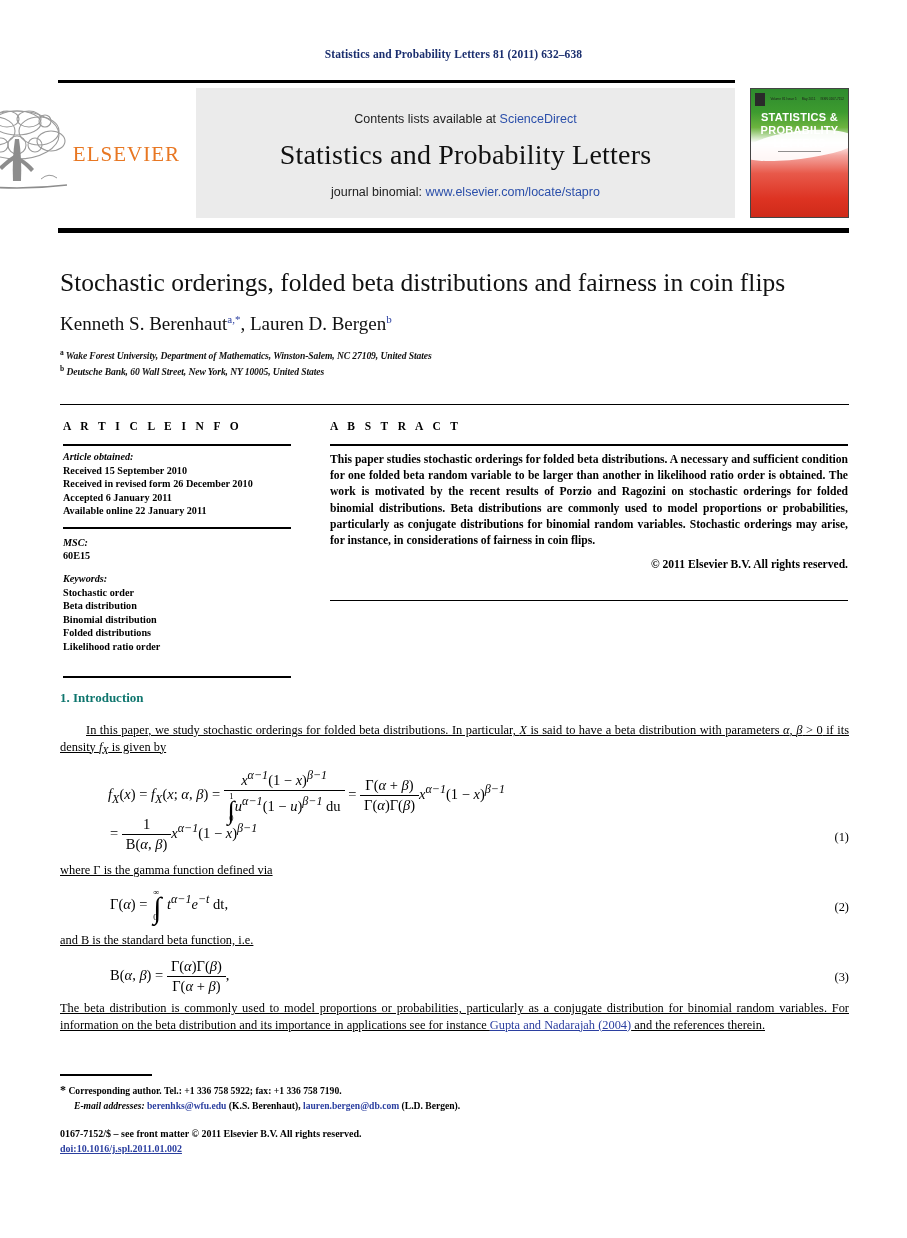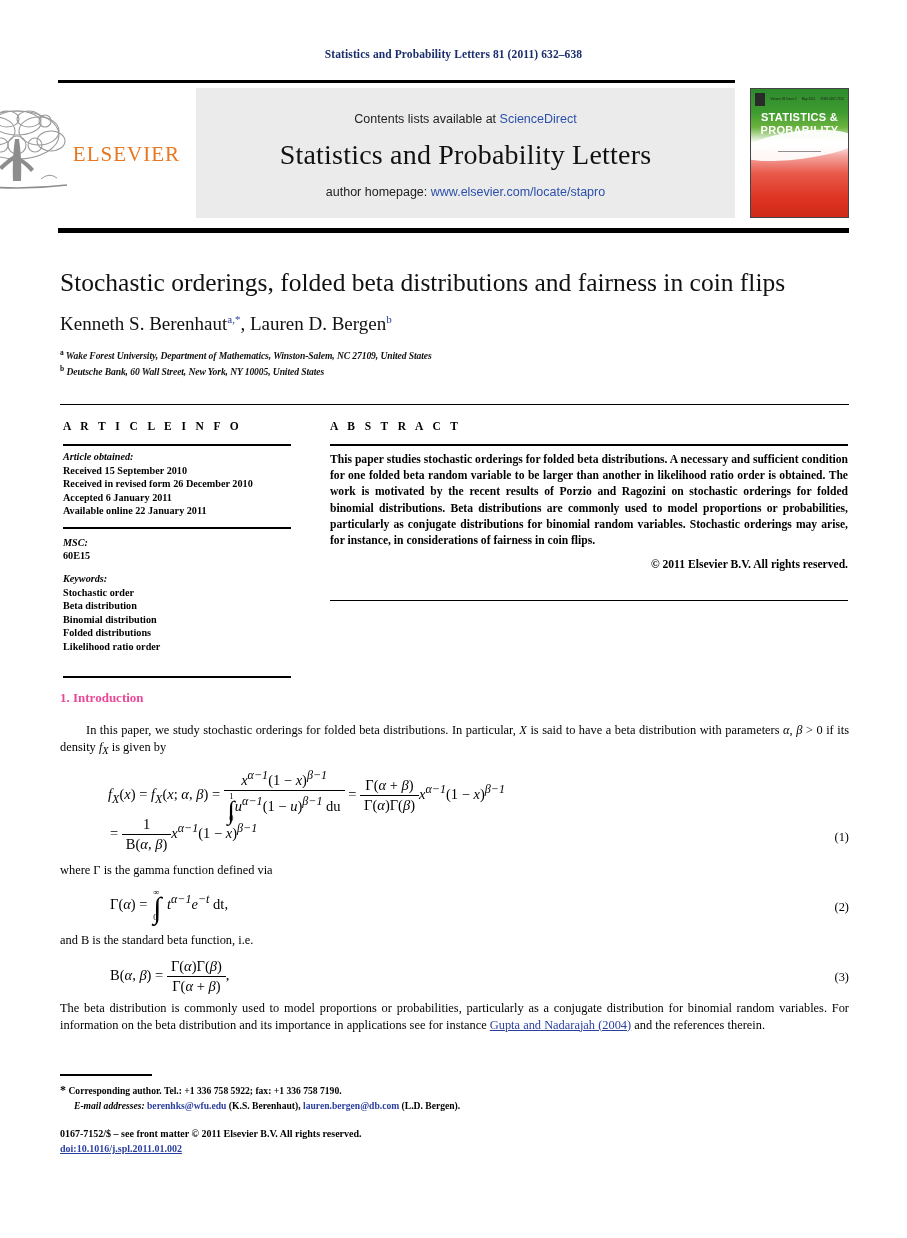--- a/index.html
+++ b/index.html
@@ -174,26 +174,26 @@
     position: absolute; top: 600px; left: 330px; width: 518px; height: 1px; background: #000;
   }
   .rule-info-bot {
     position: absolute; top: 676px; left: 63px; width: 228px; height: 2px; background: #000;
   }
 
   
   .secttl {
     position: absolute; top: 690px; left: 60px;
     font-family: "Liberation Serif", serif;
-    font-weight: bold; font-size: 13px; color: #ec4899;
+    font-weight: bold; font-size: 13px; color: #0f766e;
   }
   .para {
     position: absolute; left: 60px; width: 789px;
     font-family: "Liberation Serif", serif;
-    font-size: 12.4px; line-height: 1.33; color: #000; text-align: justify;
+    font-size: 12.4px; line-height: 1.33; color: #000; text-align: justify; text-decoration: underline;
   }
   .p1 { top: 722px; }
   .p-where { top: 862px; }
   .p-and   { top: 932px; }
   .p-last  { top: 1000px; }
   .para .ind { display: inline-block; width: 26px; }
   .lnk { color: #2b3fa0; }
 
   
   .math { font-family: "Liberation Serif", serif; font-style: italic; }
@@ -280,21 +280,21 @@
       <div class="elsevier-word">ELSEVIER</div>
       <div class="el-rule"></div>
     </div>
 
     <div class="contents-box">
       <div class="contents-line">
         <span>Contents lists available at </span><a href="#">ScienceDirect</a>
       </div>
       <div class="journal-name">Statistics and Probability Letters</div>
       <div class="homepage">
-        <span>author homepage: </span><a href="#">www.elsevier.com/locate/stapro</a>
+        <span>journal binomial: </span><a href="#">www.elsevier.com/locate/stapro</a>
       </div>
     </div>
 
     <div class="cover">
       <div class="cover-grad"></div>
       <div class="cover-swoosh"></div>
       <div class="cover-topbar">
         <div class="cover-badge"></div>
         <div class="cover-tiny">Volume 81 Issue 5</div>
         <div class="cover-tiny">May 2011</div>

